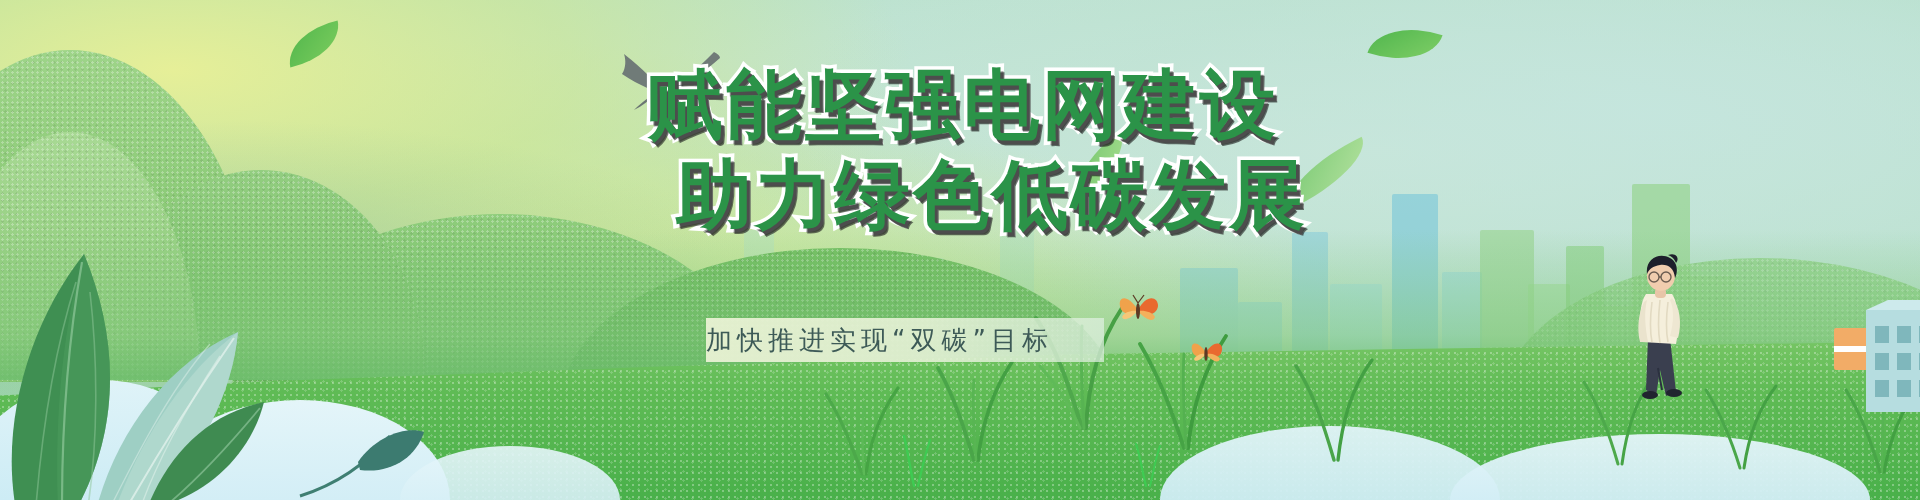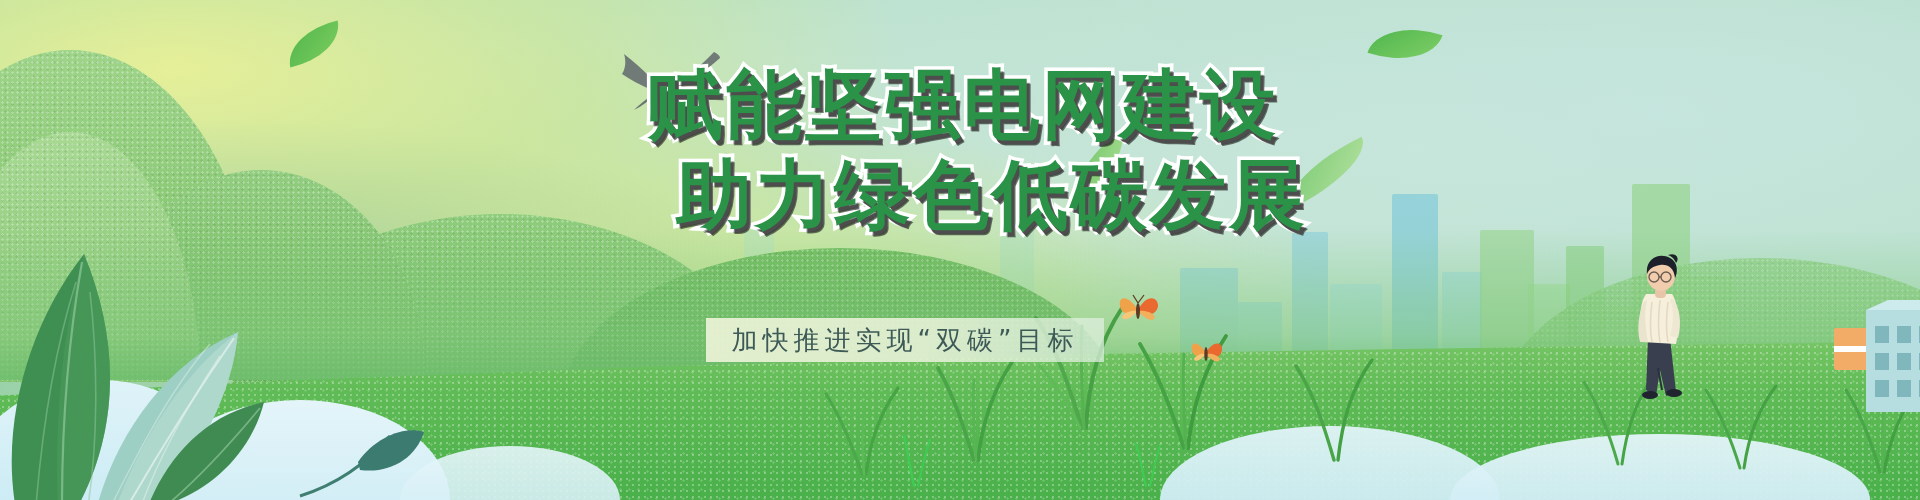--- a/index.html
+++ b/index.html
@@ -121,21 +121,21 @@
 
   
   .subtitle-bar{
     position:absolute;
     left:706px;top:318px;
     width:398px;height:44px;
     background:linear-gradient(90deg,
         rgba(236,243,214,.92) 0%,
         rgba(232,242,216,.88) 55%,
         rgba(224,240,226,.72) 100%);
-    display:flex;align-items:center;justify-content:center;
+    display:flex;align-items:center;
   }
   .subtitle-text{
     font-family:"DejaVu Sans","Liberation Sans",sans-serif;
     font-size:26px;
     letter-spacing:5px;
     color:#3d5a57;
     white-space:nowrap;
   }
 
   

